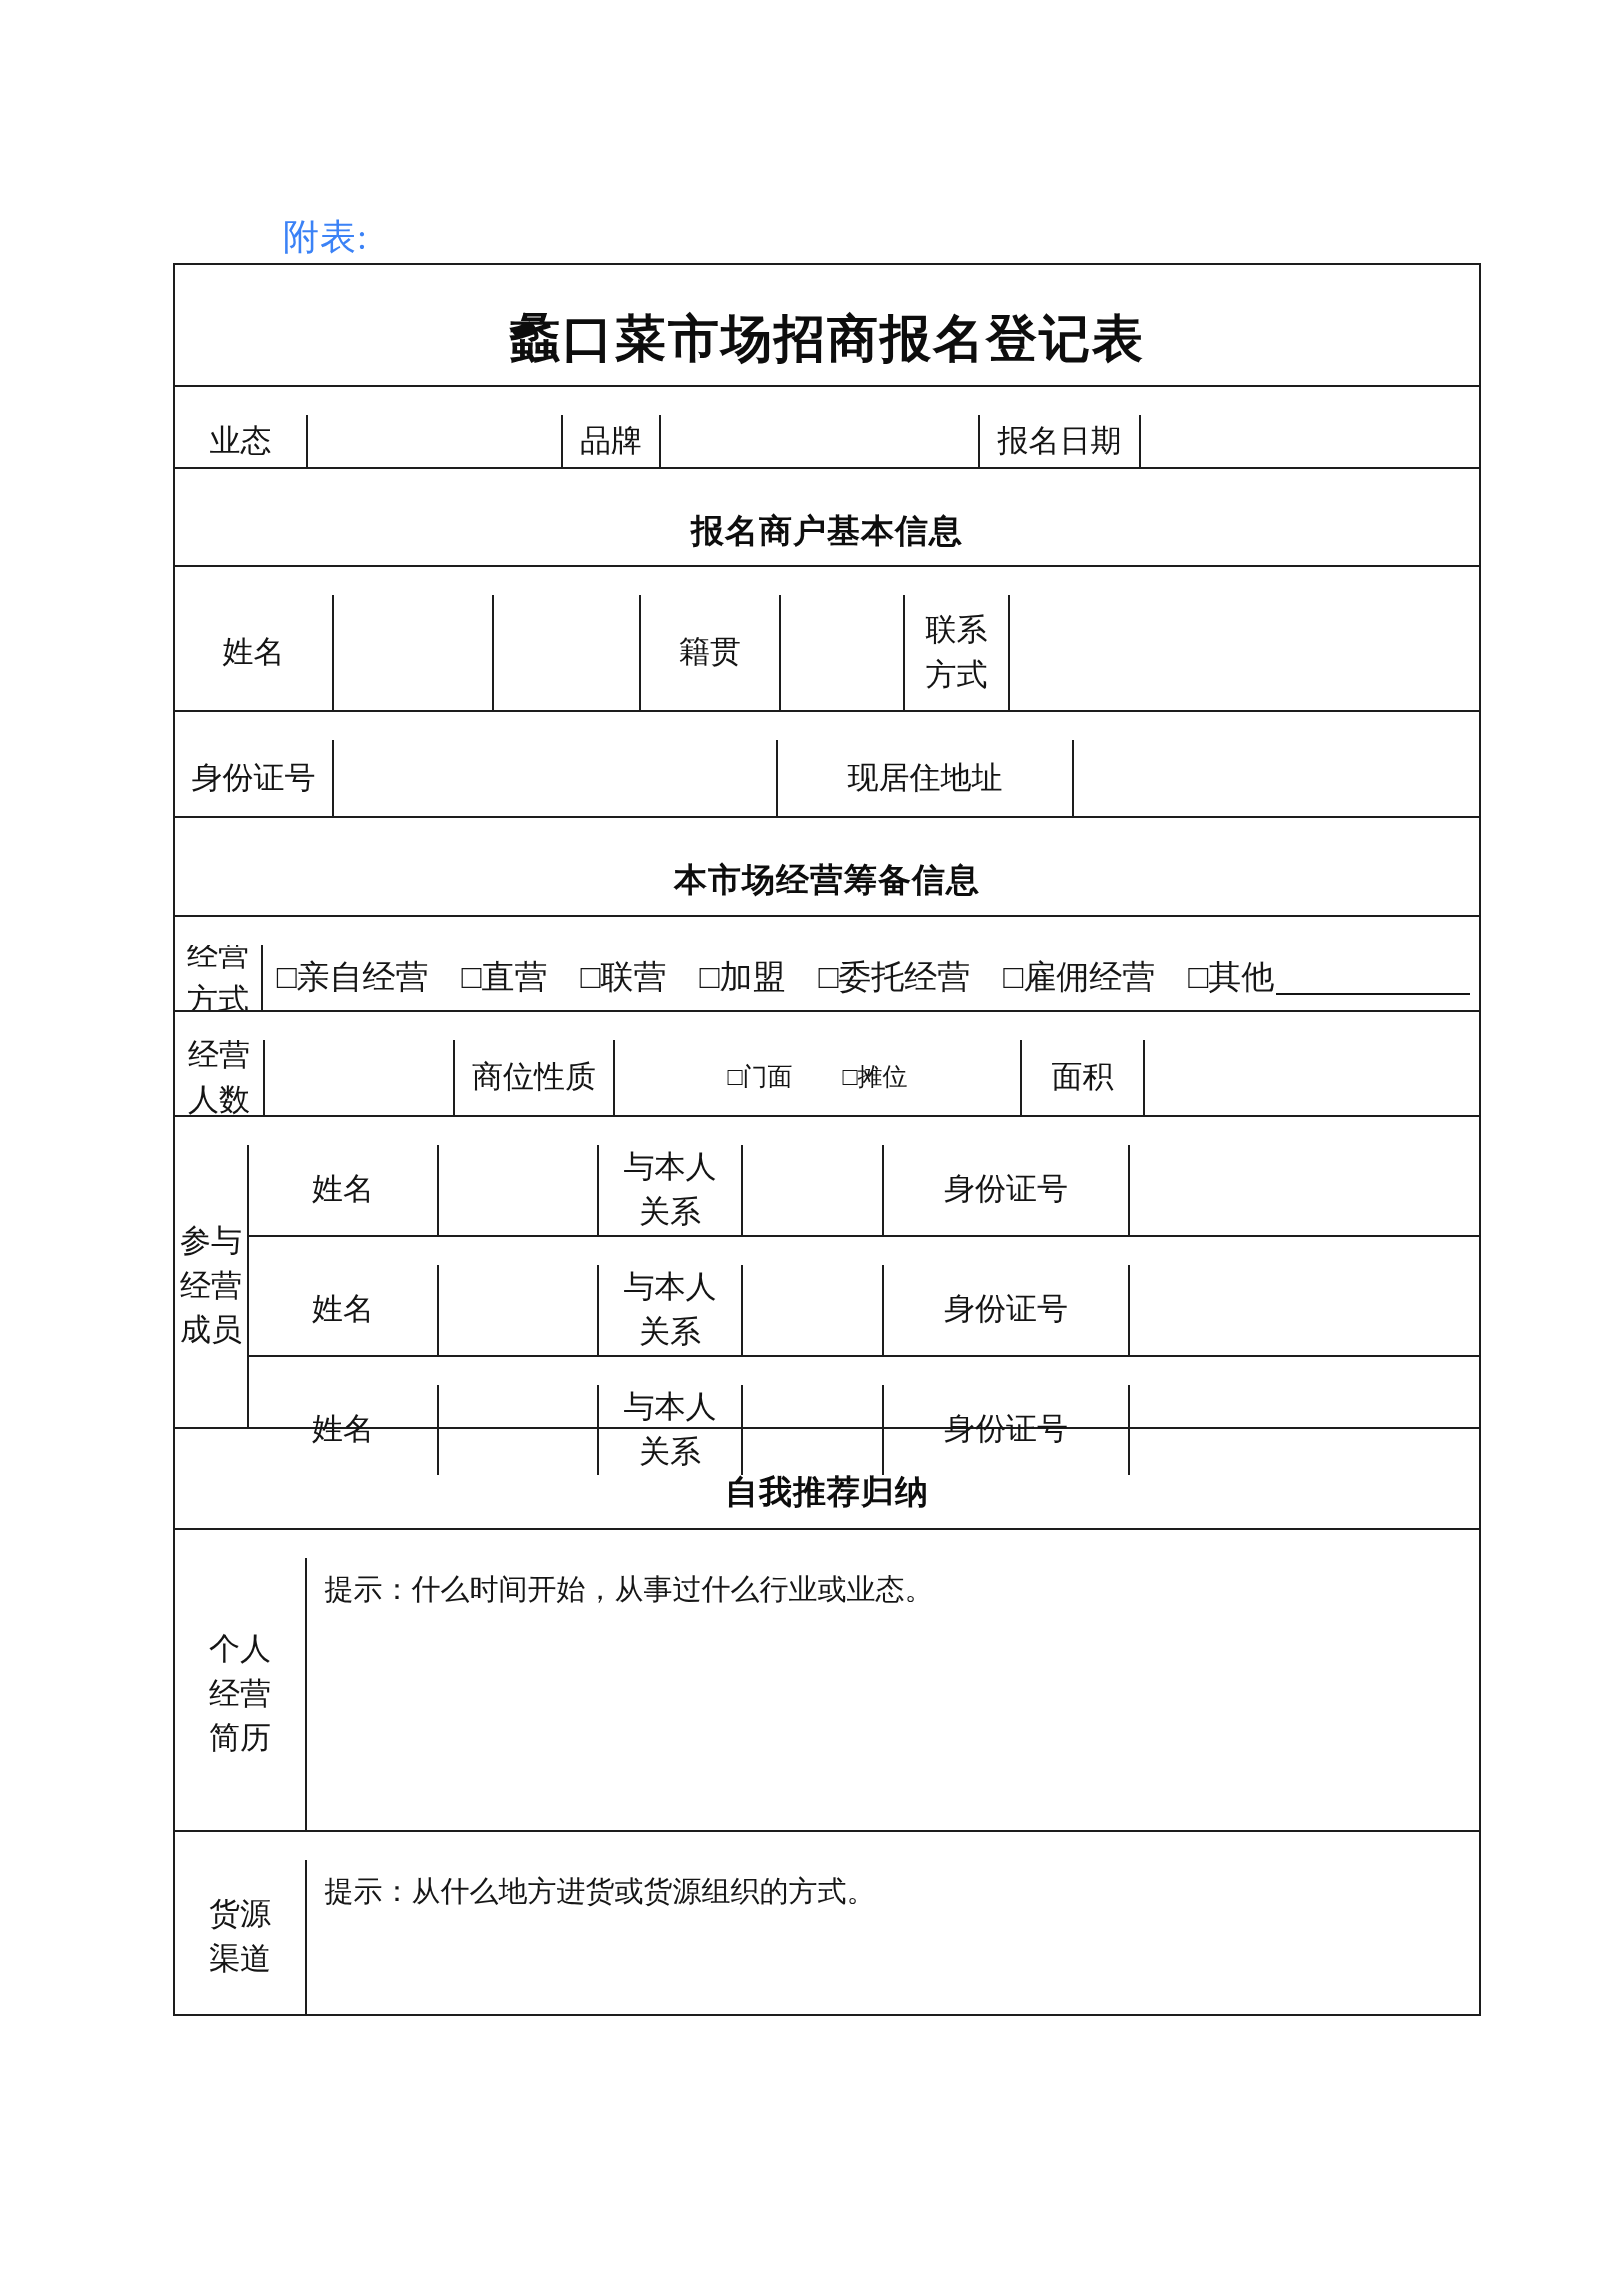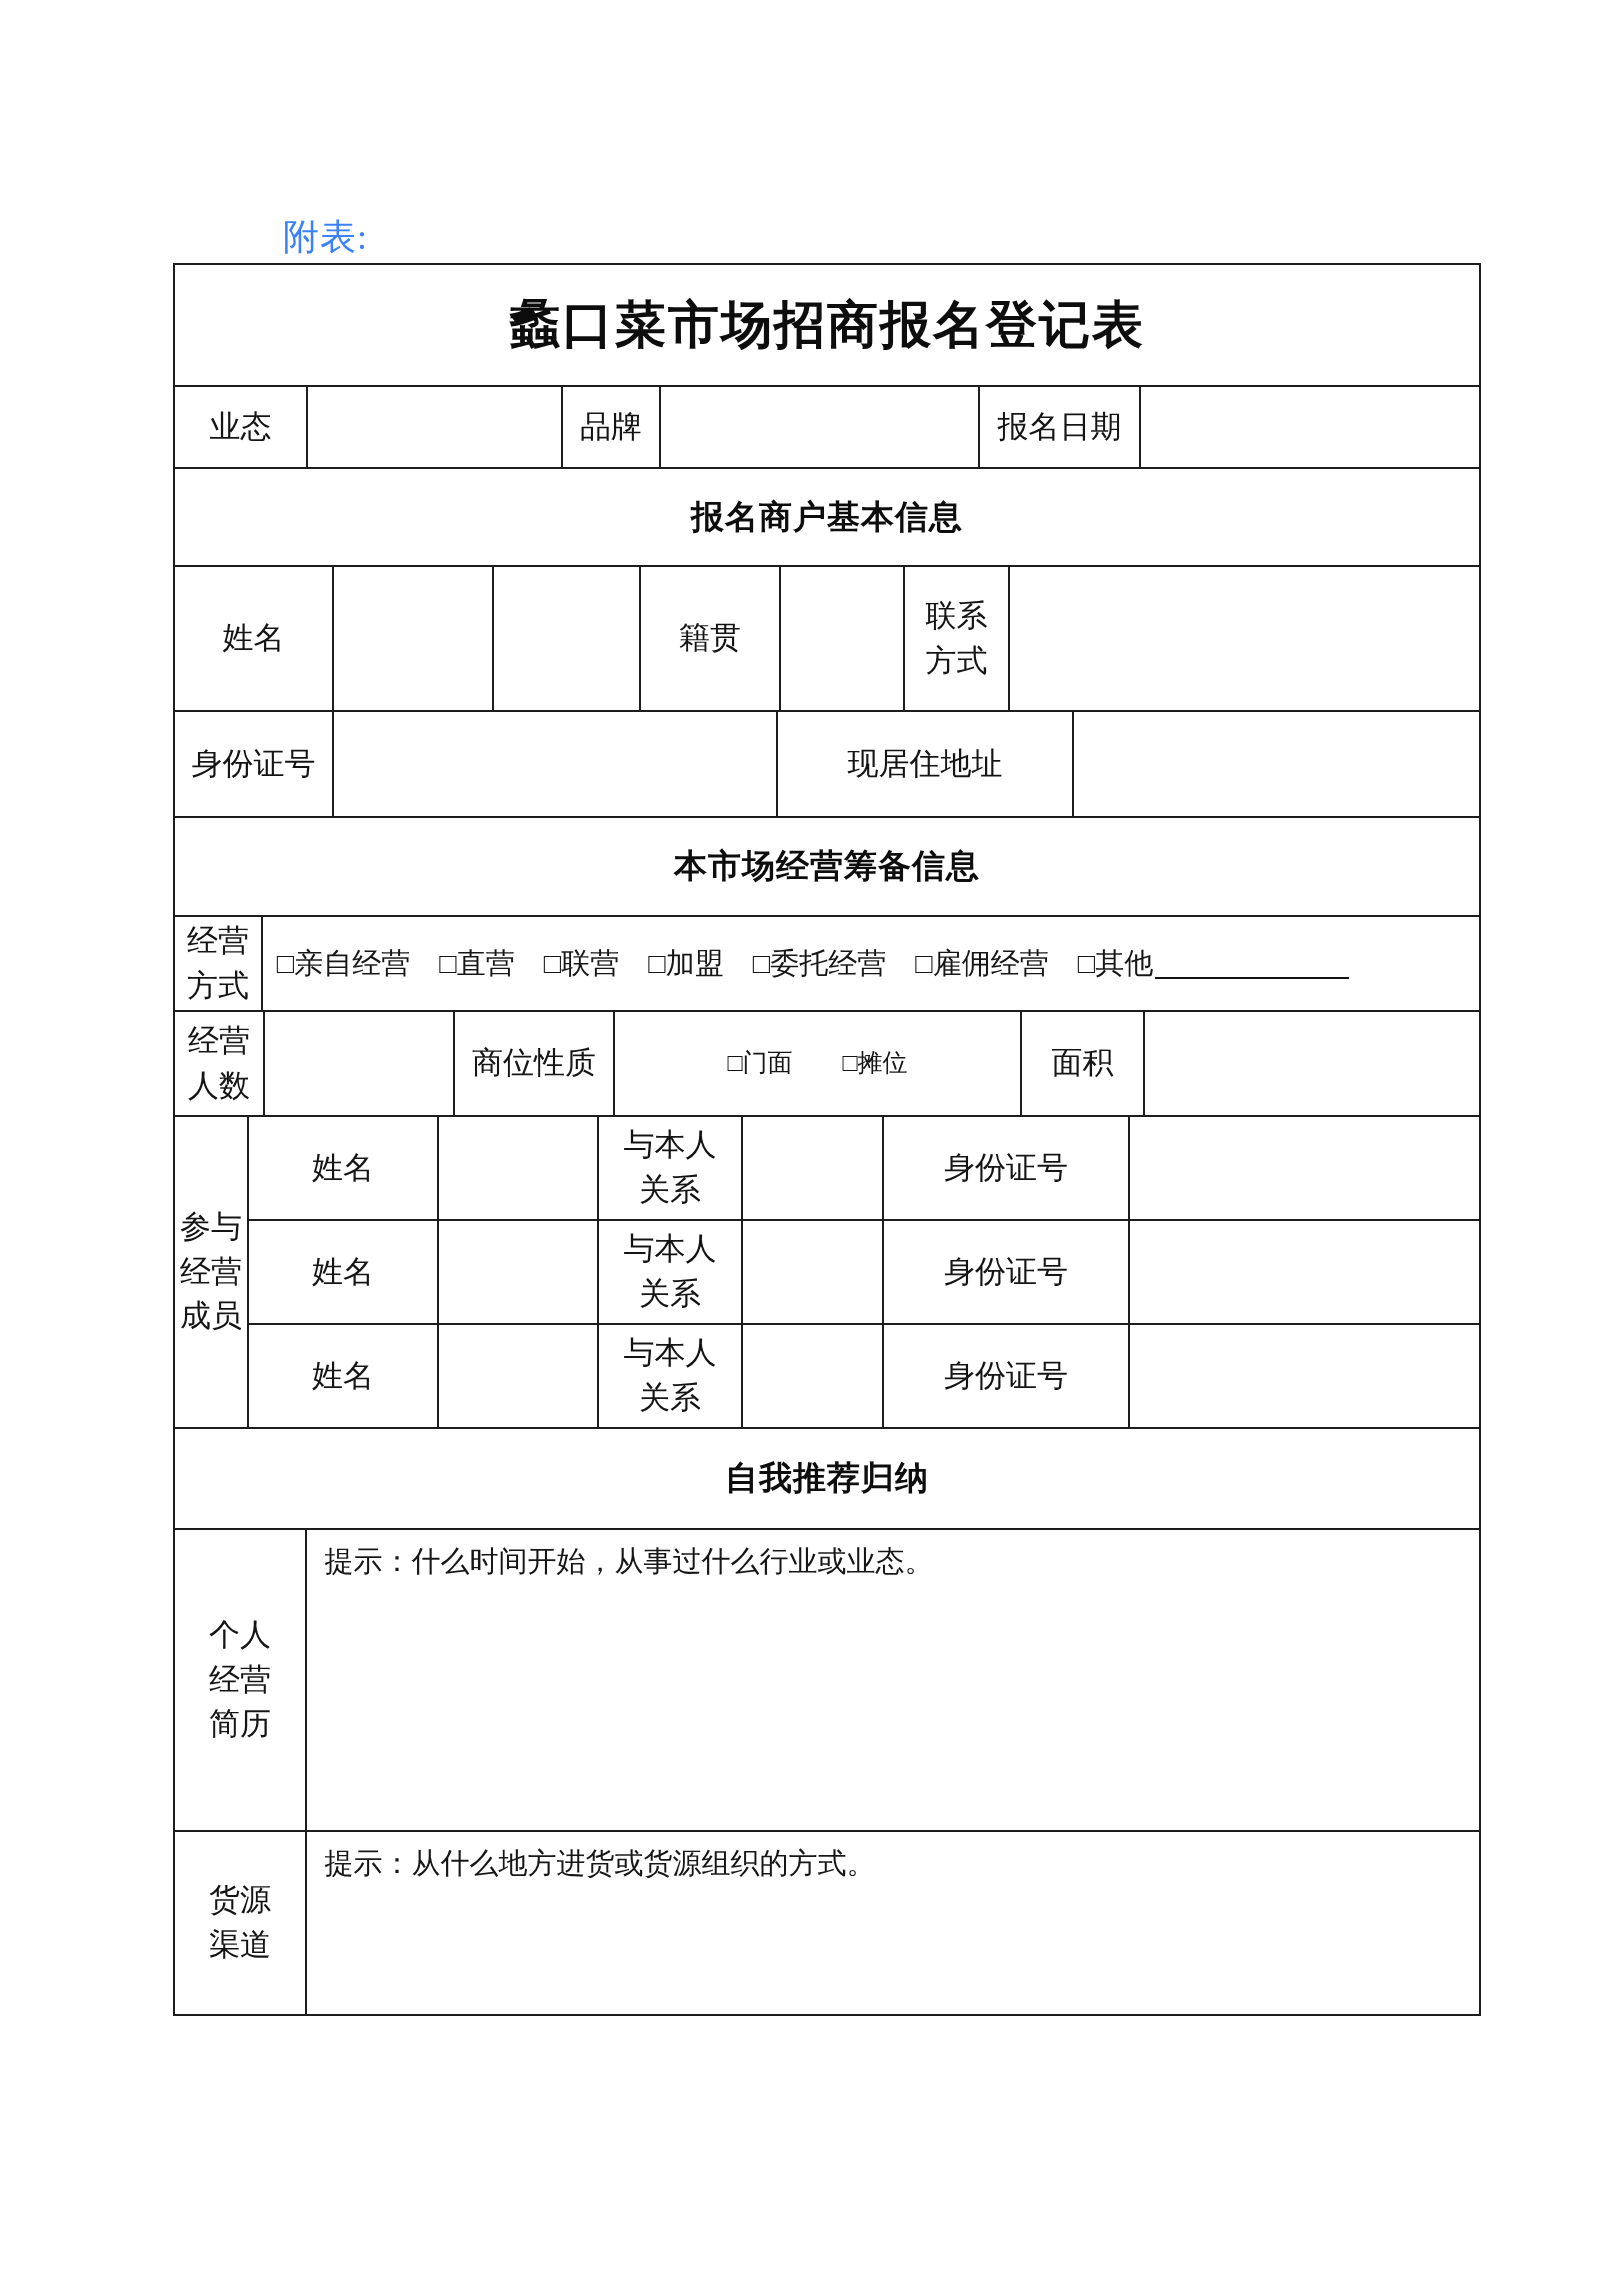--- a/index.html
+++ b/index.html
@@ -20,34 +20,34 @@
     border:2.9px solid #1d1d1d;background:#fff;box-sizing:border-box;
   }
   .trow{
     display:flex;box-sizing:border-box;border-bottom:2.9px solid #1d1d1d;
     align-items:stretch;
   }
   .trow:last-child{border-bottom:none;}
   .cell{
     box-sizing:border-box;border-right:2px solid #1d1d1d;
     display:flex;align-items:center;justify-content:center;
-    text-align:center;overflow:hidden;
+    text-align:center;overflow:hidden;margin-top:28px;
   }
   .cell:last-child{border-right:none;}
   .grow{flex:1;}
   .lbl{font-size:31px;line-height:1.45;white-space:pre-line;color:#141414;}
   .titlecell{
     font-size:51px;font-weight:bold;letter-spacing:2px;color:#0d0d0d;
     justify-content:center;
   }
   .sechead{
     font-size:33px;font-weight:bold;letter-spacing:1px;color:#0d0d0d;border-radius:7px;
   }
   .opts{
-    font-size:29px;justify-content:flex-start;text-align:left;
+    font-size:33px;justify-content:flex-start;text-align:left;
     padding-left:13.7px;color:#161616;white-space:nowrap;border-radius:30px;
   }
   .blankline{
     display:inline-block;width:194px;height:1em;
     border-bottom:2.9px solid #141414;margin-left:2px;
   }
   .hintcell{
     align-items:flex-start;justify-content:flex-start;text-align:left;
     padding:11.8px 19.6px 0 17.6px;font-size:29px;color:#161616;
   }

